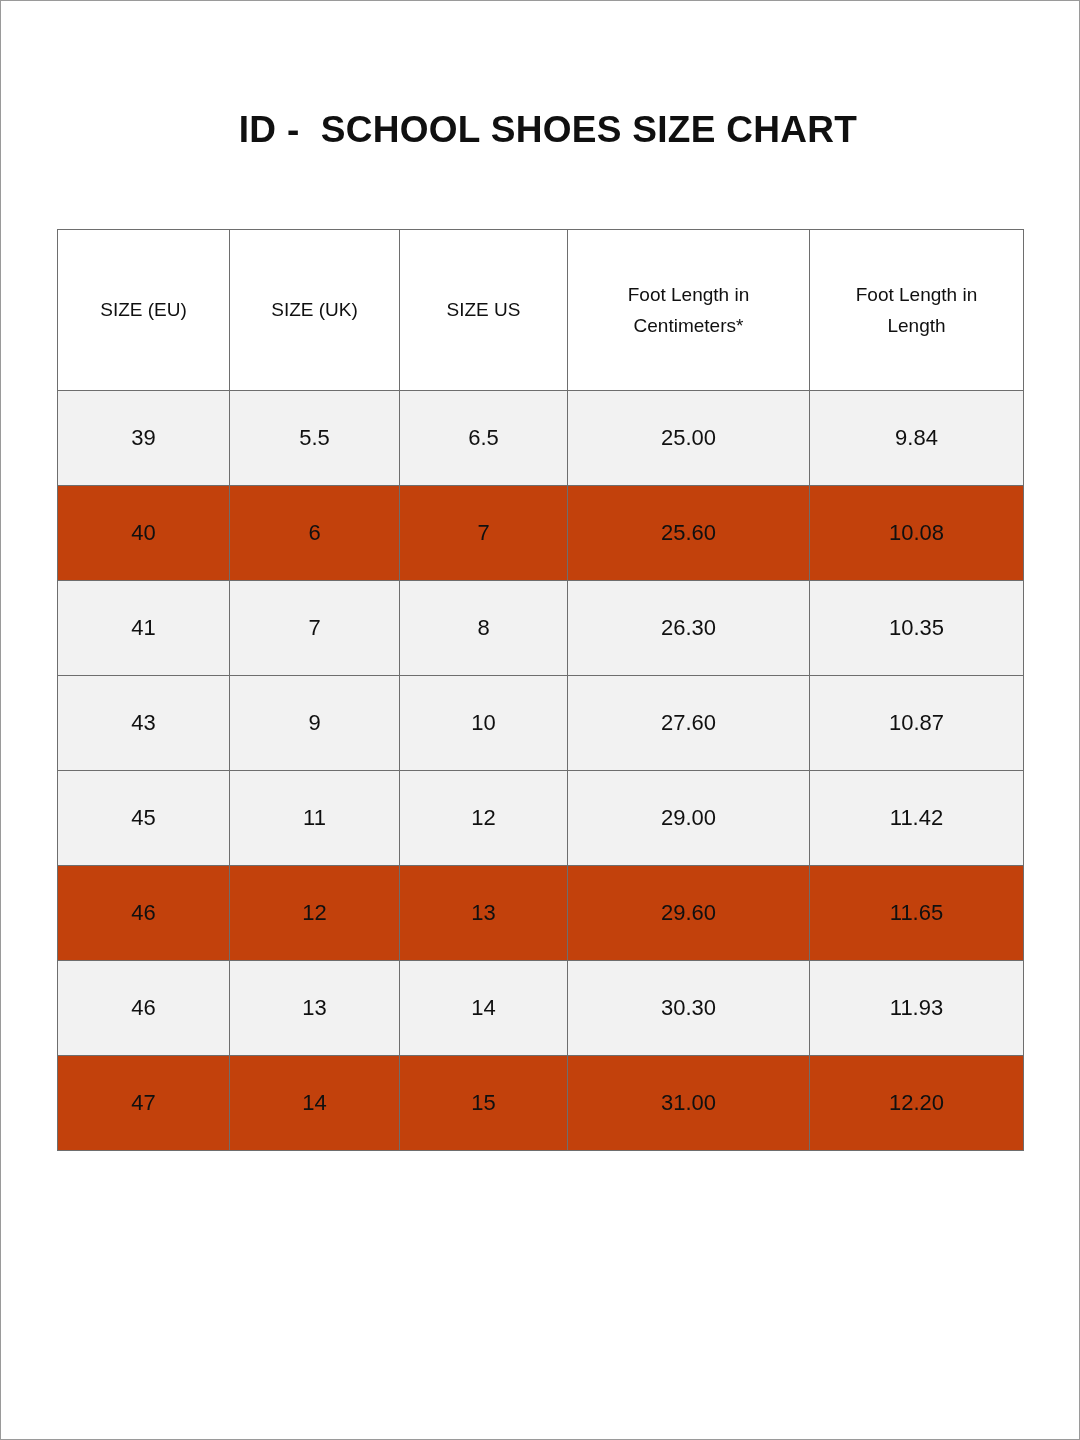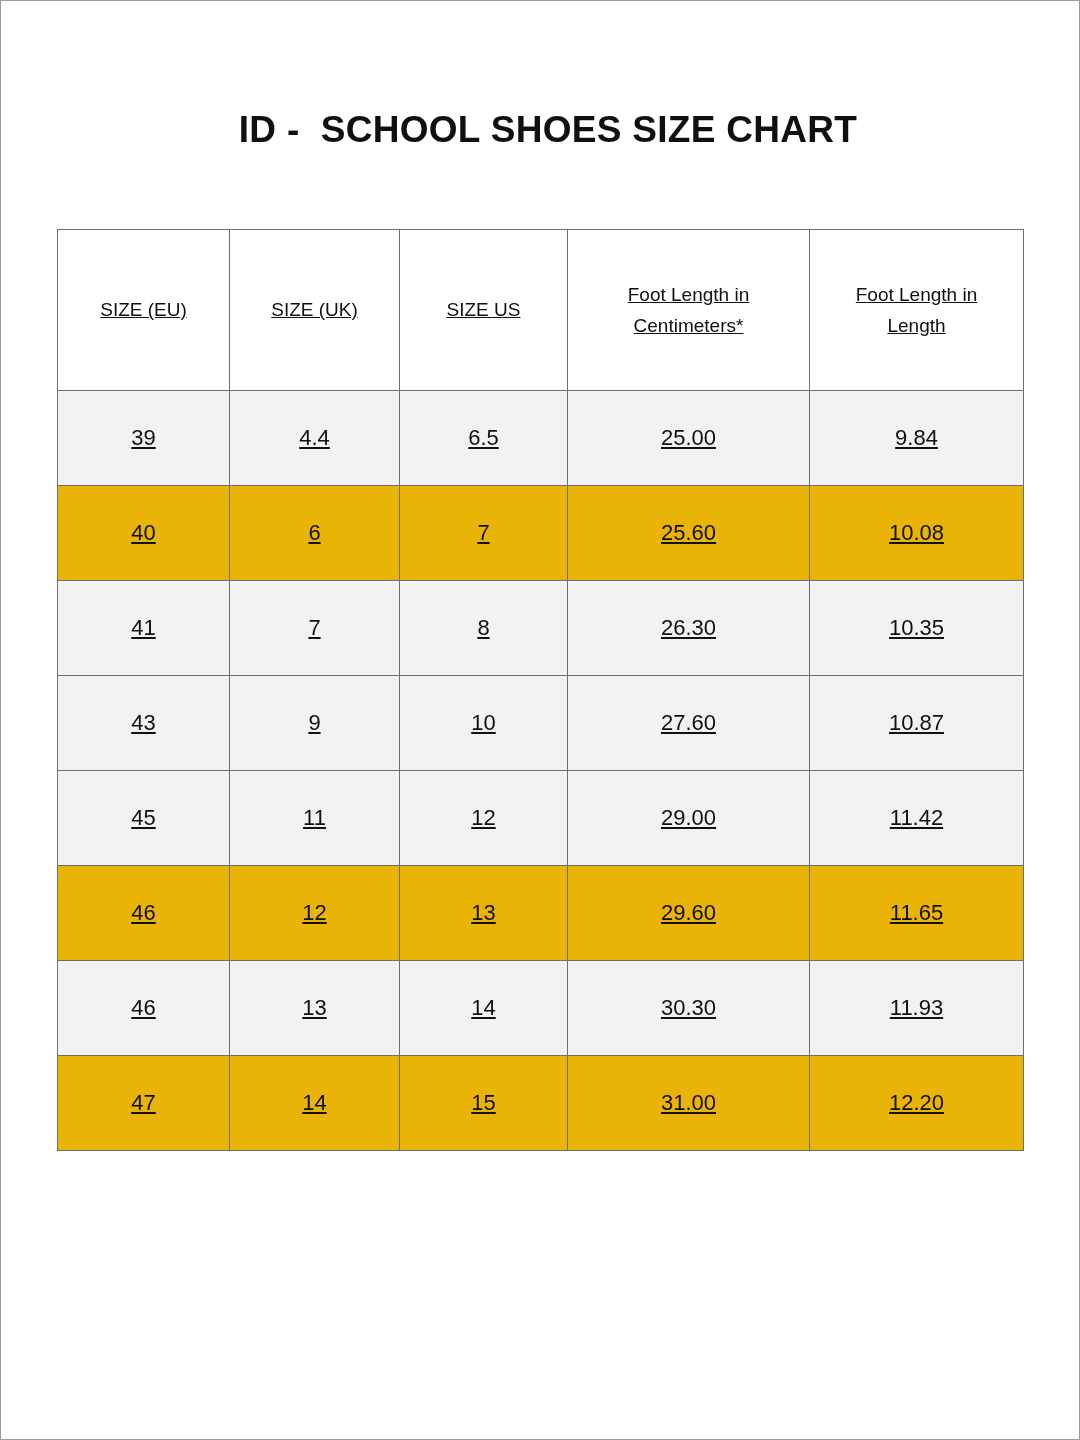--- a/index.html
+++ b/index.html
@@ -32,21 +32,20 @@
     font-weight: 700;
     letter-spacing: 0.3px;
     color: #101010;
     white-space: pre;
   }
   #size-table-wrap {
     position: absolute;
     left: 56px;
     top: 228px;
     width: 966px;
-    text-decoration: underline;
   }
   table#size-table {
     border-collapse: collapse;
     width: 966px;
     table-layout: fixed;
   }
   table#size-table col.c0 { width: 172px; }
   table#size-table col.c1 { width: 170px; }
   table#size-table col.c2 { width: 168px; }
   table#size-table col.c3 { width: 242px; }
@@ -64,21 +63,21 @@
     height: 160px;
     font-size: 19px;
     font-weight: 400;
     line-height: 1.65;
     background: #ffffff;
   }
   table#size-table tbody td {
     height: 94px;
     font-size: 22px;
     font-weight: 400;
-    background: #eab308;
+    background: #c2410c;
   }
   table#size-table tbody tr.shaded td {
     background: #f2f2f2;
     margin-top: 34px;
   }
   .hdr-line { display: block; }
 </style>
 </head>
 <body>
 
@@ -112,21 +111,21 @@
             </th>
             <th>
               <span class="hdr-line">Foot Length in</span>
               <span class="hdr-line">Length</span>
             </th>
           </tr>
       </thead>
       <tbody id="body-rows">
           <tr class="shaded">
             <td>39</td>
-            <td>4.4</td>
+            <td>5.5</td>
             <td>6.5</td>
             <td>25.00</td>
             <td>9.84</td>
           </tr>
           <tr>
             <td>40</td>
             <td>6</td>
             <td>7</td>
             <td>25.60</td>
             <td>10.08</td>

